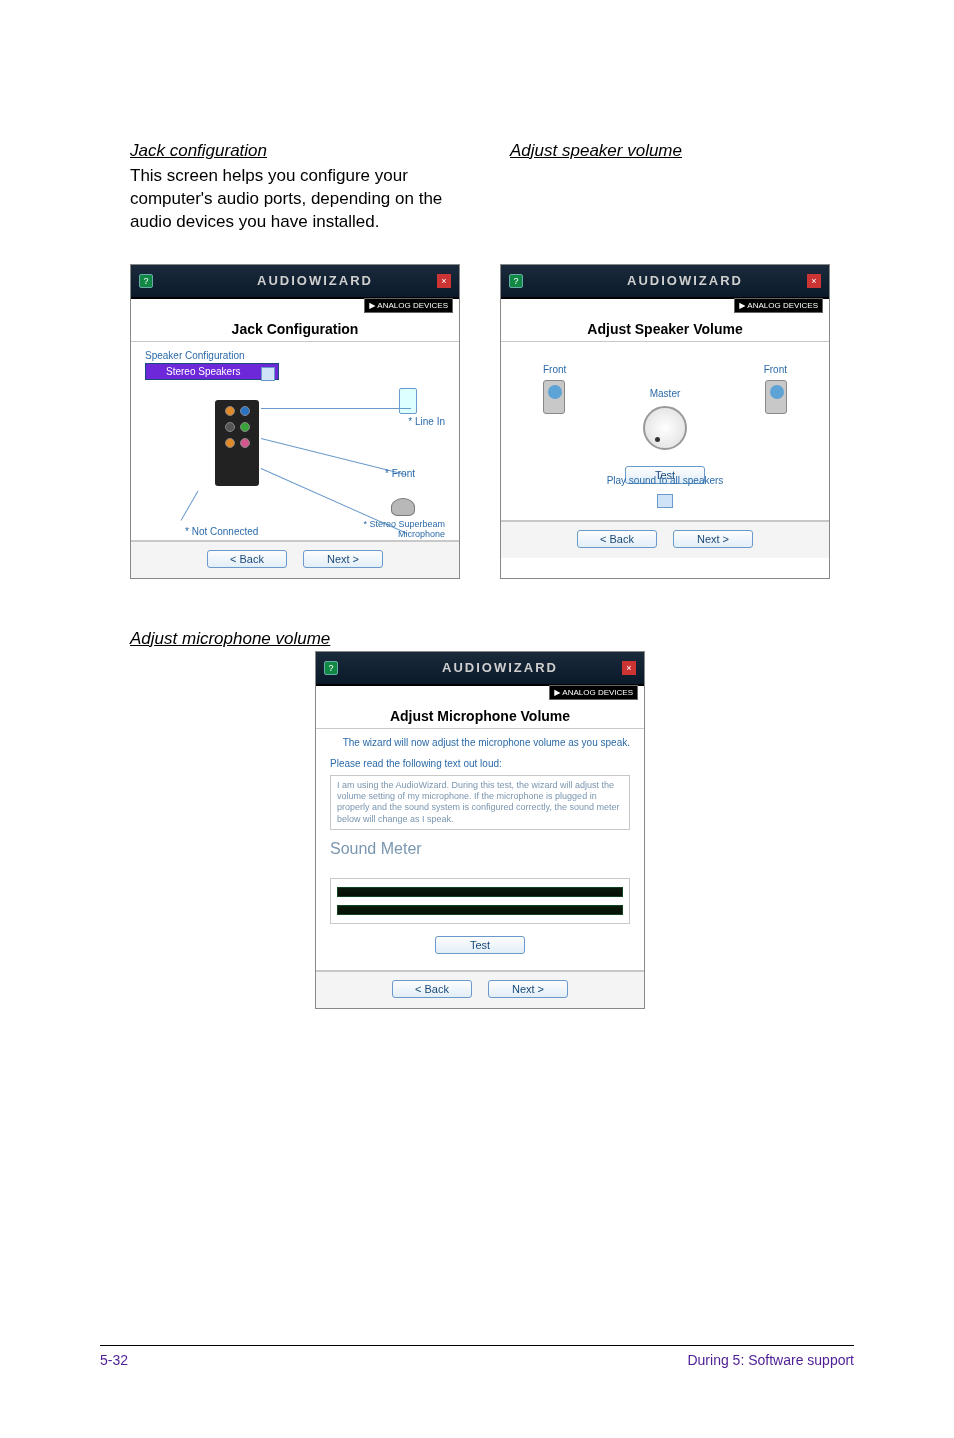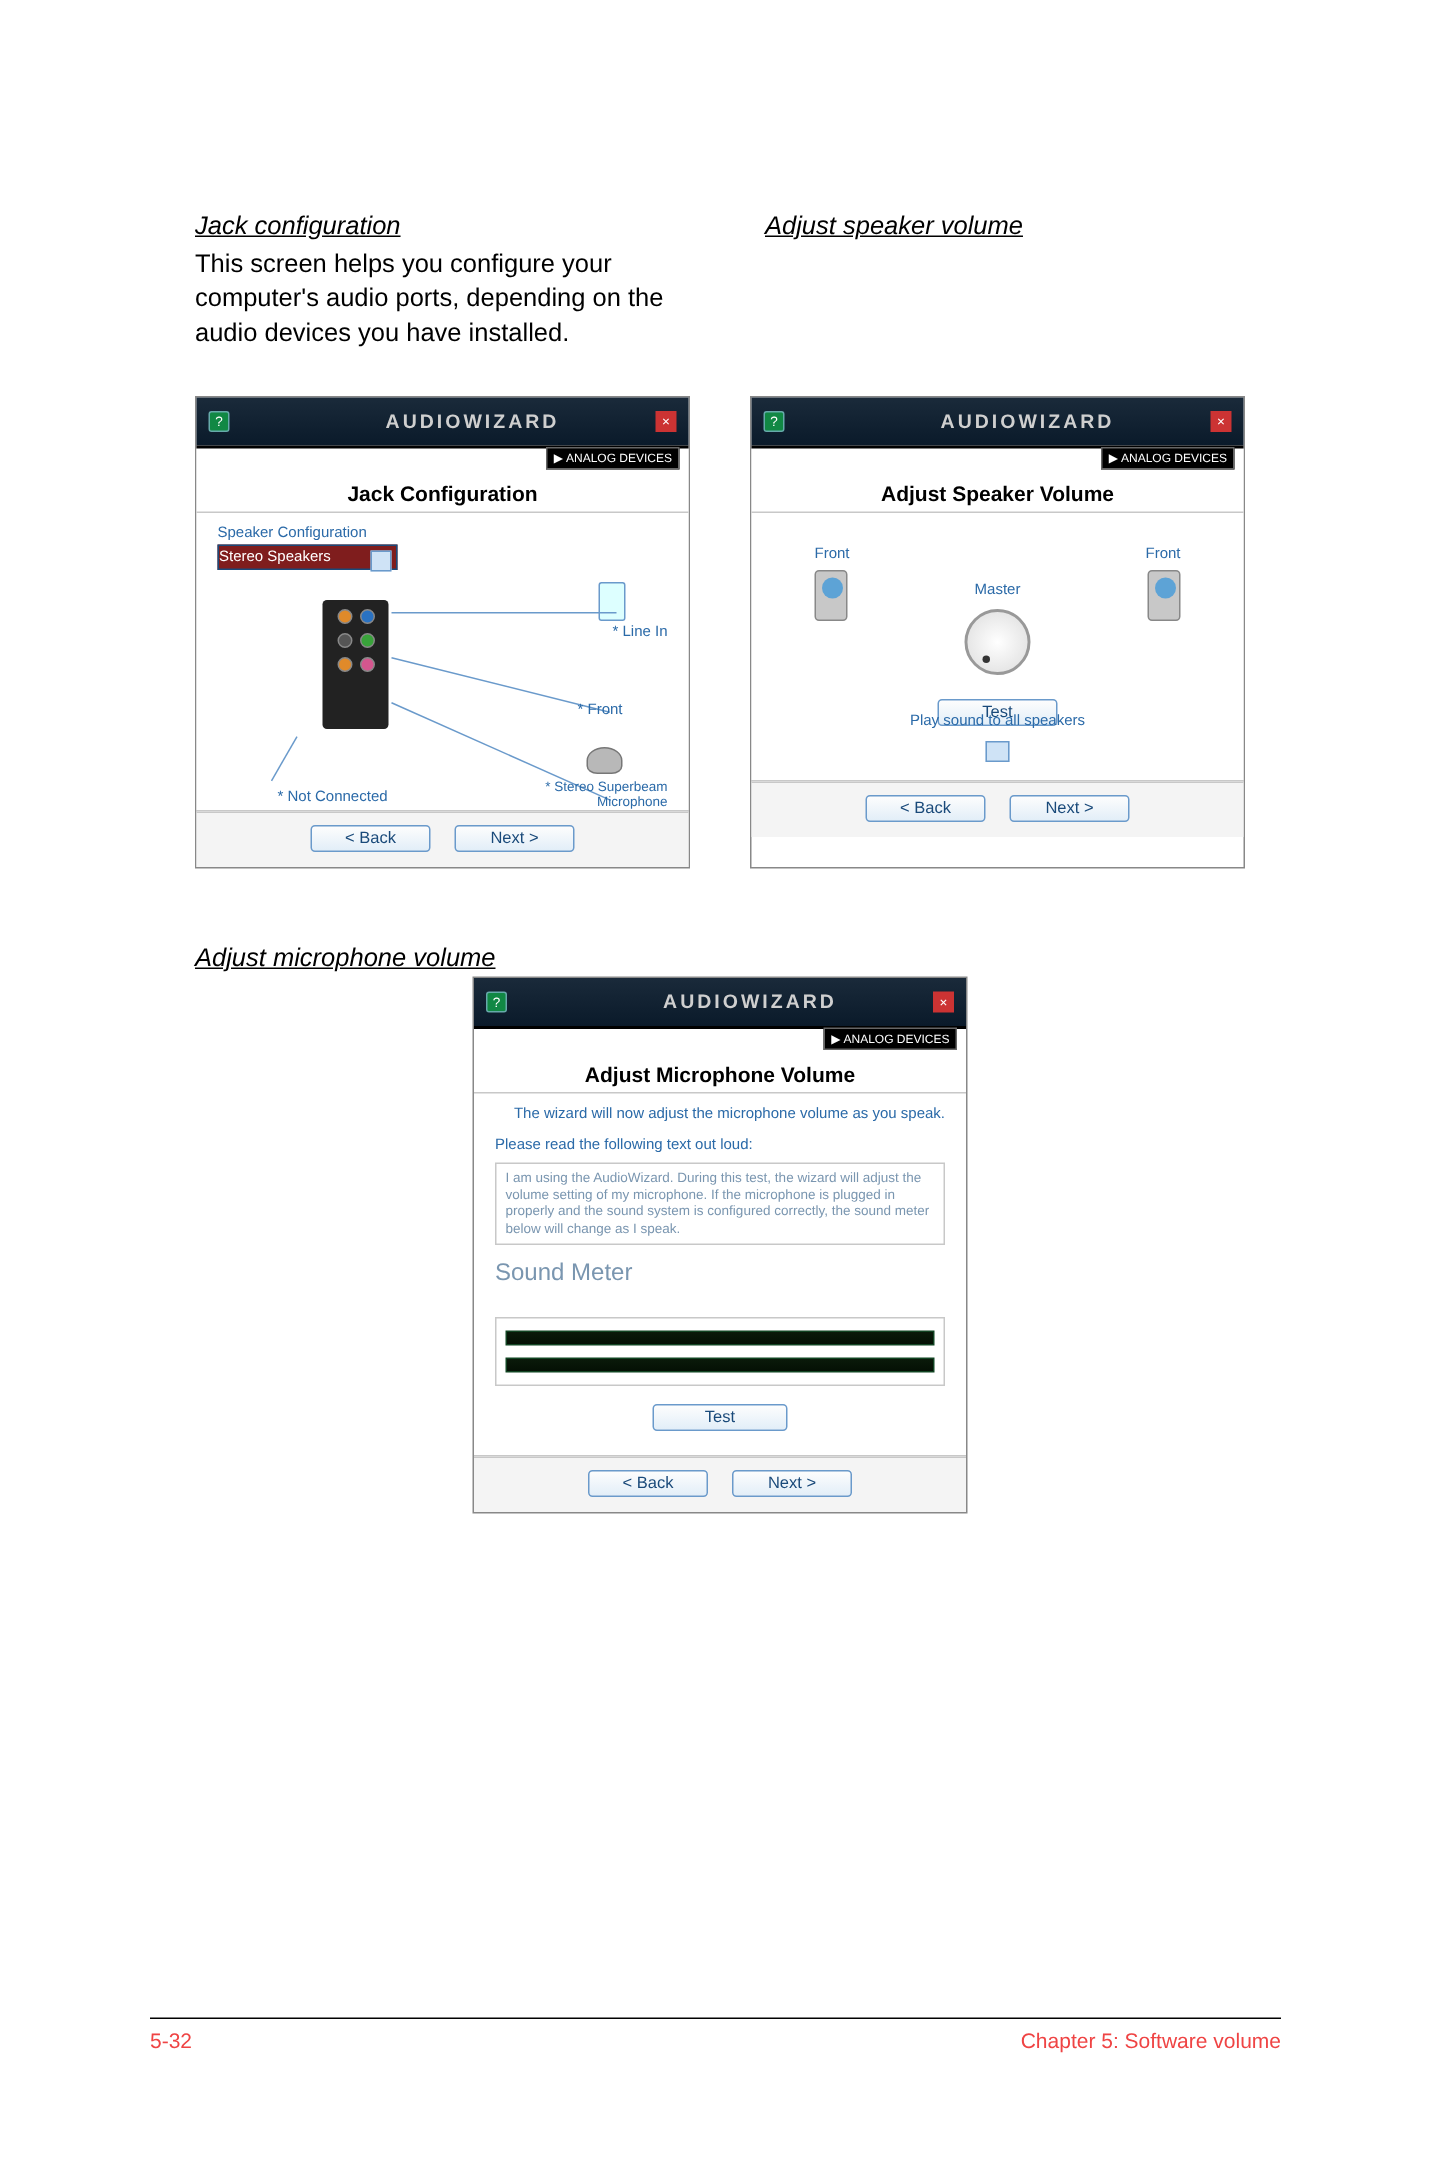--- a/index.html
+++ b/index.html
@@ -83,22 +83,22 @@
     font-weight: bold;
     font-size: 14px;
     text-align:center;
     margin-bottom:4px;
     color:#000;
   }
   .wizard-sep { border:0; border-top:1px solid #c8c8c8; margin:0 -14px 8px -14px; }
 
   .spk-label { color:#2b6aa8; font-size:10px; margin-bottom:2px; }
   .spk-select {
-    background:#7f1d1d; color:#fff; font-size:10px; padding:2px 16px 2px 0;
-    width:120px; position:relative; border:1px solid #1a4a7a;
+    background:#6d28d9; color:#fff; font-size:10px; padding:2px 16px 2px 20px;
+    width:134px; position:relative; border:1px solid #1a4a7a;
   }
   .spk-select::after {
     content:""; position:absolute; right:3px; top:3px;
     width:12px; height:12px; background:#cfe3f6; border:1px solid #6a9acb;
   }
 
   .jack-area {
     margin-top:10px;
     height:140px;
     position:relative;
@@ -235,21 +235,21 @@
   .mic-test-row { text-align:center; margin-bottom:6px; }
 
   .page-footer {
     position:absolute;
     left:100px; right:100px;
     bottom:70px;
     border-top:1px solid #000;
     padding-top:6px;
     display:flex; justify-content:space-between;
     font-size:14px;
-    color:#ef4444;
+    color:#4c1d95;
   }
 
   
   .cline {
     position:absolute; height:1px; background:#6a9acb;
   }
   .cline1 { left:116px; top:18px; width:150px; }
   .cline2 { left:116px; top:48px; width:150px; transform:rotate(14deg); transform-origin:left; }
   .cline3 { left:116px; top:78px; width:160px; transform:rotate(24deg); transform-origin:left; }
 
@@ -399,14 +399,14 @@
           <div class="gbtn">Next &gt;</div>
         </div>
       </div>
     </div>
   </div>
 
 </div>
 
 <div class="page-footer">
   <span>5-32</span>
-  <span>Chapter 5: Software volume</span>
+  <span>During 5: Software support</span>
 </div>
 
 </body></html>

